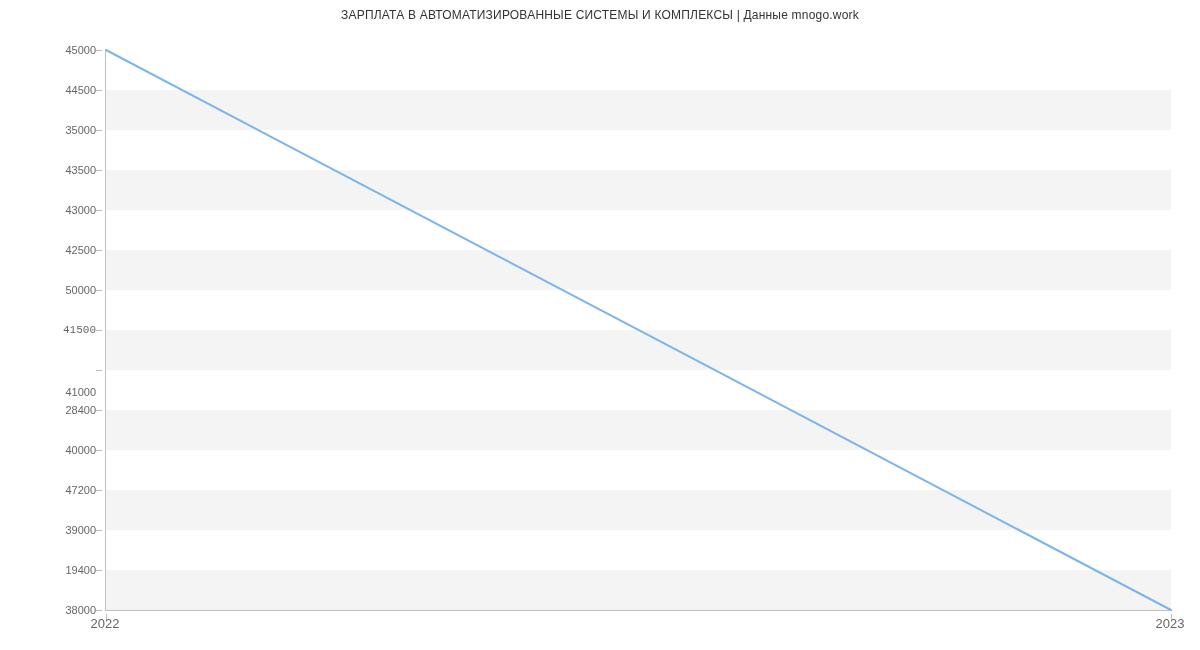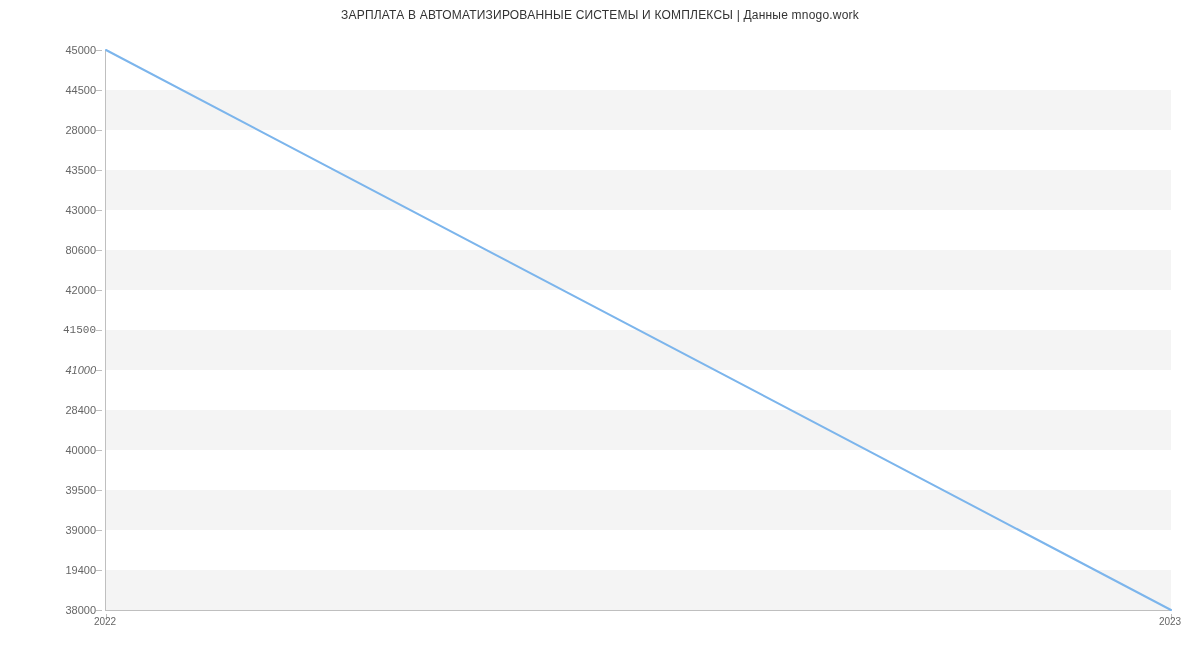--- a/index.html
+++ b/index.html
@@ -63,21 +63,21 @@
     position: absolute;
     bottom: -10px;
     width: 1px;
     height: 6px;
     background: #bfbfbf;
   }
   .x-label {
     position: absolute;
     top: 616px;
     transform: translateX(-50%);
-    font-size: 10px;
+    font-size: 13px;
     color: #666666;
     white-space: nowrap;
   }
   svg.line-layer {
     position: absolute;
     left: 0;
     top: 0;
     width: 100%;
     height: 100%;
     overflow: visible;
@@ -117,27 +117,27 @@
       <div class="x-tick" style="left: 0px;"></div>
       <div class="x-tick" style="left: 1065px;"></div>
       <svg class="line-layer" id="line-layer" viewBox="0 0 1065 560" preserveAspectRatio="none">
         <path d="M0 0 L1065 560" fill="none" stroke="#7cb5ec" stroke-width="2" stroke-linecap="round"></path>
       </svg>
     </div>
 
 <div class="y-label" style="top: 610px;">38000</div>
     <div class="y-label" style="top: 570px;">19400</div>
     <div class="y-label" style="top: 530px;">39000</div>
-    <div class="y-label" style="top: 490px;">39500</div>
+    <div class="y-label" style="top: 490px;">47200</div>
     <div class="y-label" style="top: 450px;">40000</div>
     <div class="y-label" style="top: 410px;">28400</div>
-    <div class="y-label" style="top: 370px; font-style: italic;">41000</div>
+    <div class="y-label" style="top: 392px;">41000</div>
     <div class="y-label" style="top: 330px; font-family: Liberation Mono, monospace;">41500</div>
-    <div class="y-label" style="top: 290px;">42000</div>
-    <div class="y-label" style="top: 250px;">80600</div>
+    <div class="y-label" style="top: 290px;">50000</div>
+    <div class="y-label" style="top: 250px;">42500</div>
     <div class="y-label" style="top: 210px;">43000</div>
     <div class="y-label" style="top: 170px;">43500</div>
-    <div class="y-label" style="top: 130px;">28000</div>
+    <div class="y-label" style="top: 130px;">35000</div>
     <div class="y-label" style="top: 90px;">44500</div>
     <div class="y-label" style="top: 50px;">45000</div>
     <div class="x-label" style="left: 105px;">2022</div>
     <div class="x-label" style="left: 1170px;">2023</div>
   </div>
 
 </body></html>

